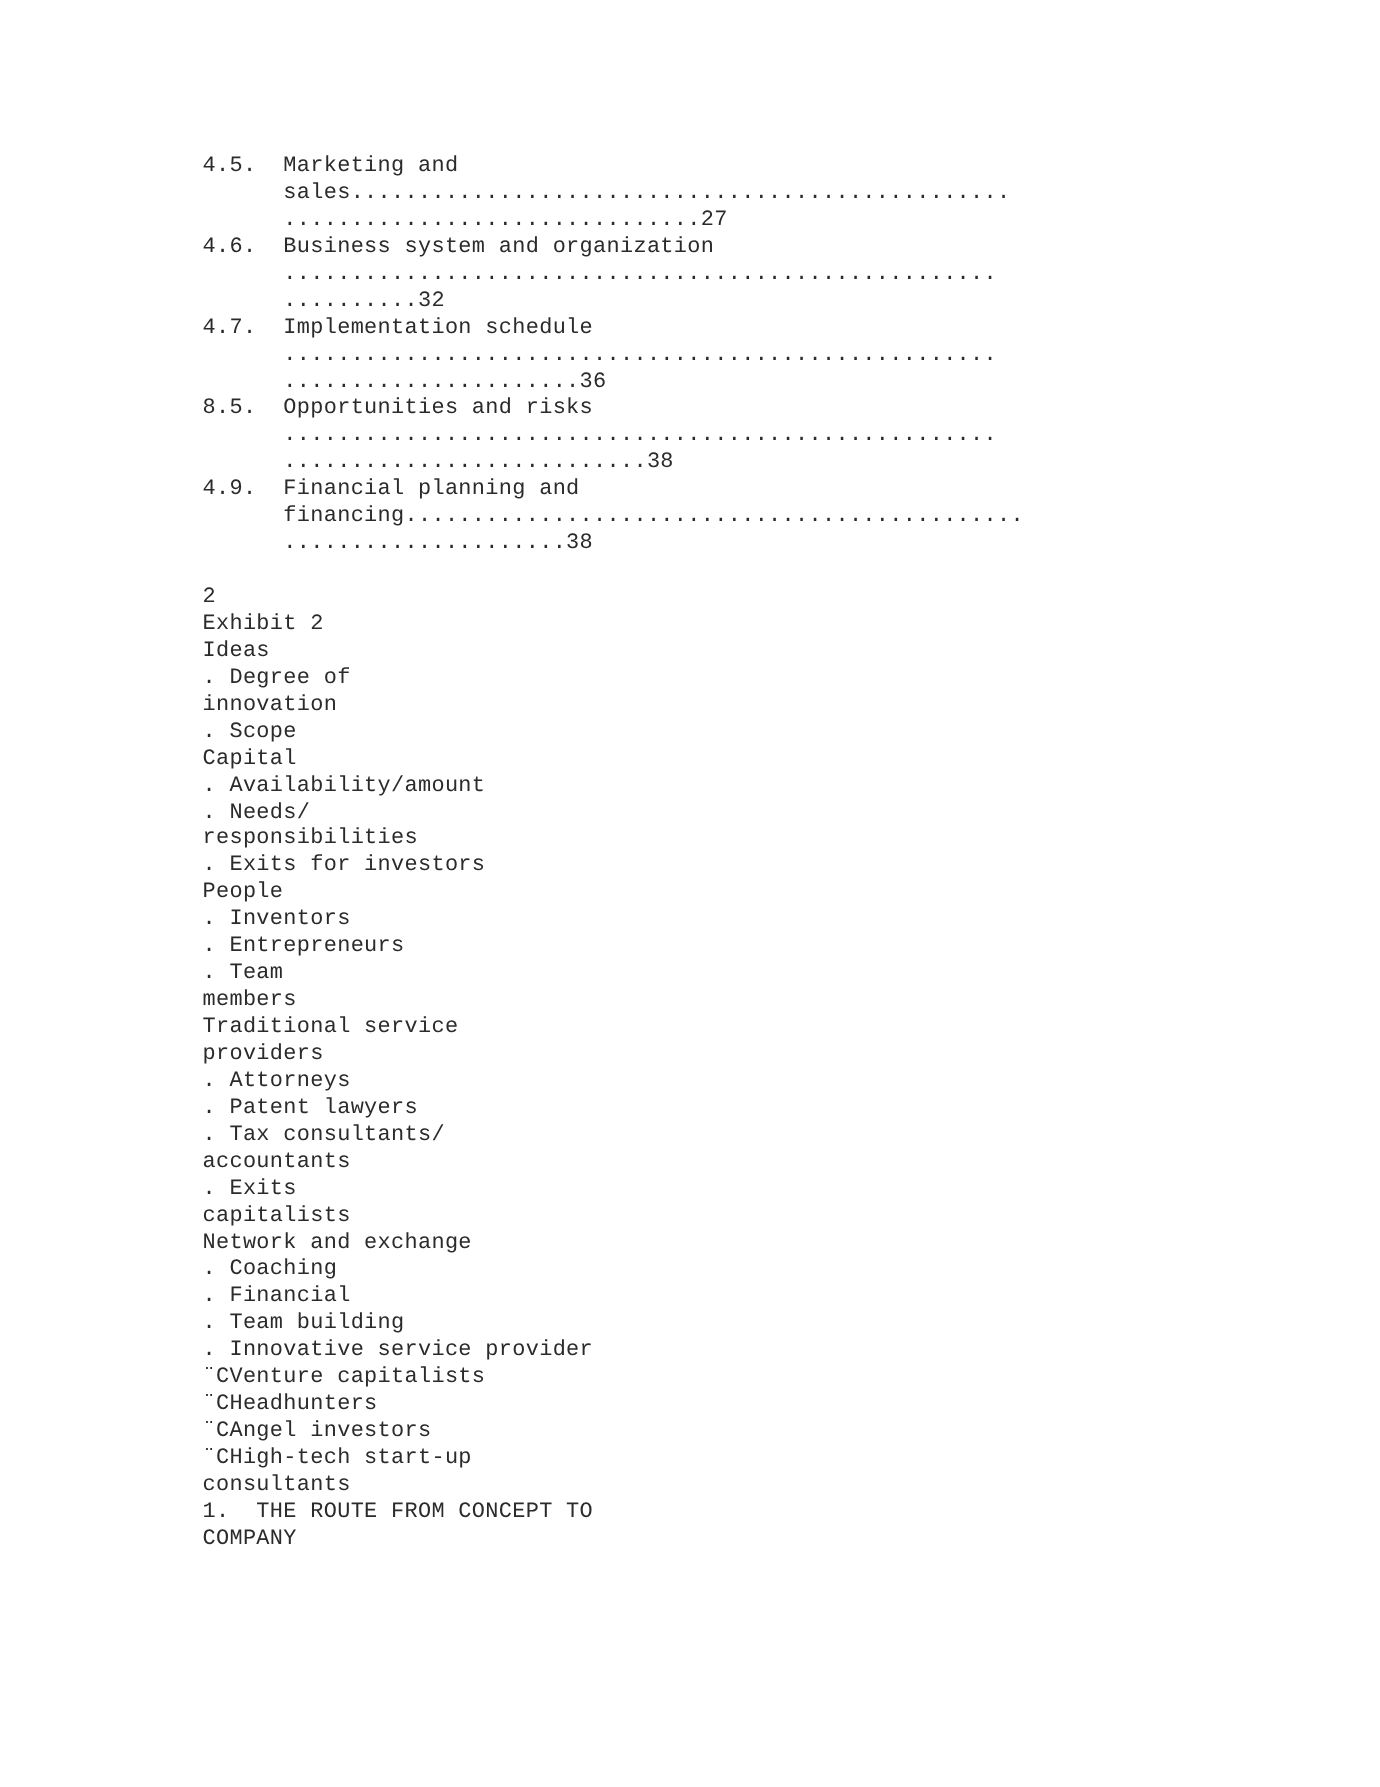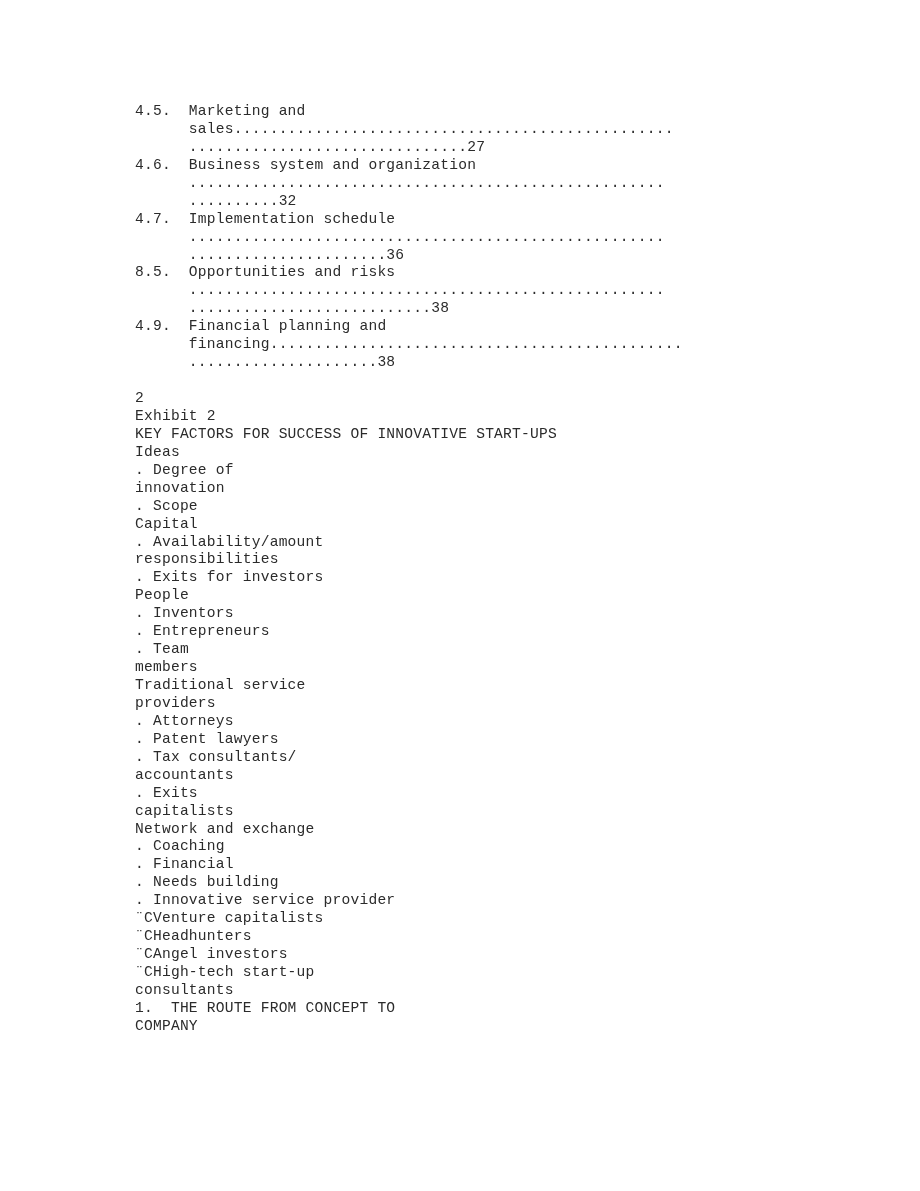--- a/index.html
+++ b/index.html
@@ -58,46 +58,46 @@
       <div class="doc-line">      ......................36</div>
       <div class="doc-line">8.5.  Opportunities and risks</div>
       <div class="doc-line">      .....................................................</div>
       <div class="doc-line">      ...........................38</div>
       <div class="doc-line">4.9.  Financial planning and</div>
       <div class="doc-line">      financing..............................................</div>
       <div class="doc-line">      .....................38</div>
       <div class="doc-line blank">&nbsp;</div>
       <div class="doc-line">2</div>
       <div class="doc-line">Exhibit 2</div>
-      <div class="doc-line">KEY FACTORS FOR SUCCESS OF INNOVATIVE START-UPS</div>
       <div class="doc-line">Ideas</div>
       <div class="doc-line">. Degree of</div>
       <div class="doc-line">innovation</div>
       <div class="doc-line">. Scope</div>
       <div class="doc-line">Capital</div>
       <div class="doc-line">. Availability/amount</div>
+      <div class="doc-line">. Needs/</div>
       <div class="doc-line">responsibilities</div>
       <div class="doc-line">. Exits for investors</div>
       <div class="doc-line">People</div>
       <div class="doc-line">. Inventors</div>
       <div class="doc-line">. Entrepreneurs</div>
       <div class="doc-line">. Team</div>
       <div class="doc-line">members</div>
       <div class="doc-line">Traditional service</div>
       <div class="doc-line">providers</div>
       <div class="doc-line">. Attorneys</div>
       <div class="doc-line">. Patent lawyers</div>
       <div class="doc-line">. Tax consultants/</div>
       <div class="doc-line">accountants</div>
       <div class="doc-line">. Exits</div>
       <div class="doc-line">capitalists</div>
       <div class="doc-line">Network and exchange</div>
       <div class="doc-line">. Coaching</div>
       <div class="doc-line">. Financial</div>
-      <div class="doc-line">. Needs building</div>
+      <div class="doc-line">. Team building</div>
       <div class="doc-line">. Innovative service provider</div>
       <div class="doc-line">¨CVenture capitalists</div>
       <div class="doc-line">¨CHeadhunters</div>
       <div class="doc-line">¨CAngel investors</div>
       <div class="doc-line">¨CHigh-tech start-up</div>
       <div class="doc-line">consultants</div>
       <div class="doc-line">1.  THE ROUTE FROM CONCEPT TO</div>
       <div class="doc-line">COMPANY</div>
     </div>
 </div>

